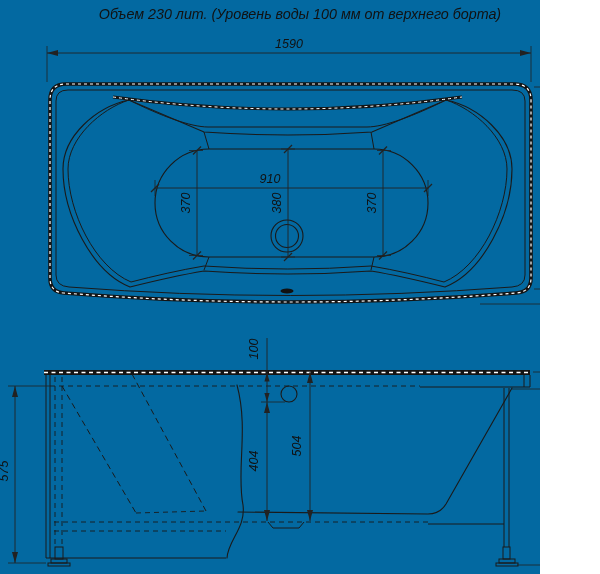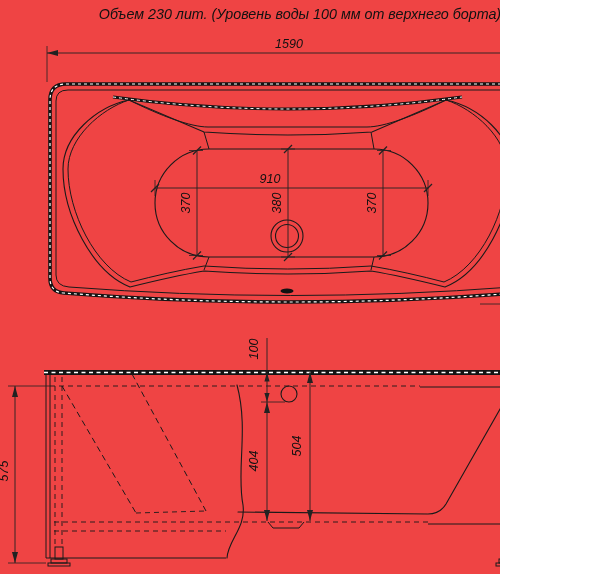--- a/index.html
+++ b/index.html
@@ -1,16 +1,16 @@
 <!DOCTYPE html>
 <html><head>
 <meta charset="utf-8">
 <style>
   html,body{margin:0;padding:0;background:#fff;}
-  #stage{position:relative;width:500px;height:574px;background:#ef4444;overflow:hidden;
+  #stage{position:relative;width:540px;height:574px;background:#0369a1;overflow:hidden;
          font-family:"Liberation Sans",sans-serif;}
   svg{position:absolute;left:0;top:0;}
   .ln    {stroke:#1a1a1a;stroke-width:1.1;fill:none;stroke-linecap:round;}
   .thin  {stroke:#1a1a1a;stroke-width:1;fill:none;}
   .band  {stroke:#141414;stroke-width:3.6;fill:none;}
   .stitch{stroke:#ffffff;stroke-width:1.2;fill:none;stroke-dasharray:3 3;}
   .band2 {stroke:#141414;stroke-width:2.8;fill:none;}
   .stitch2{stroke:#ffffff;stroke-width:1;fill:none;stroke-dasharray:3 3;}
   .band5 {stroke:#141414;stroke-width:5;fill:none;}
   .stitch5{stroke:#ffffff;stroke-width:1.4;fill:none;stroke-dasharray:4 3.5;}

